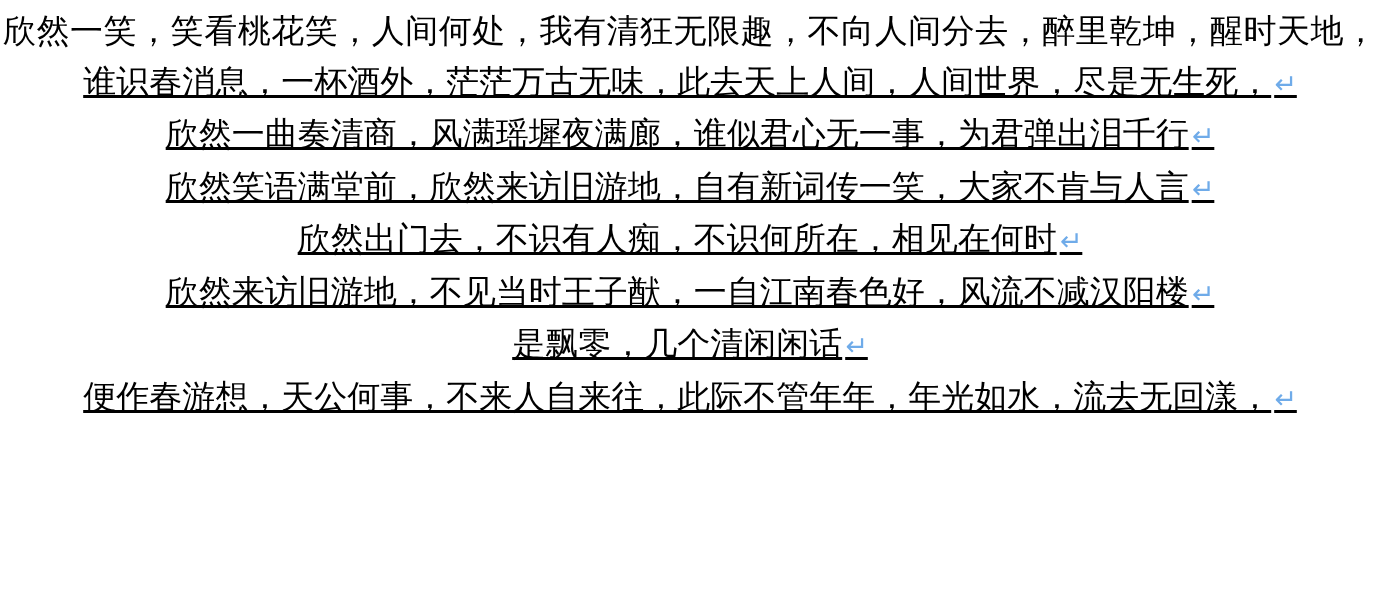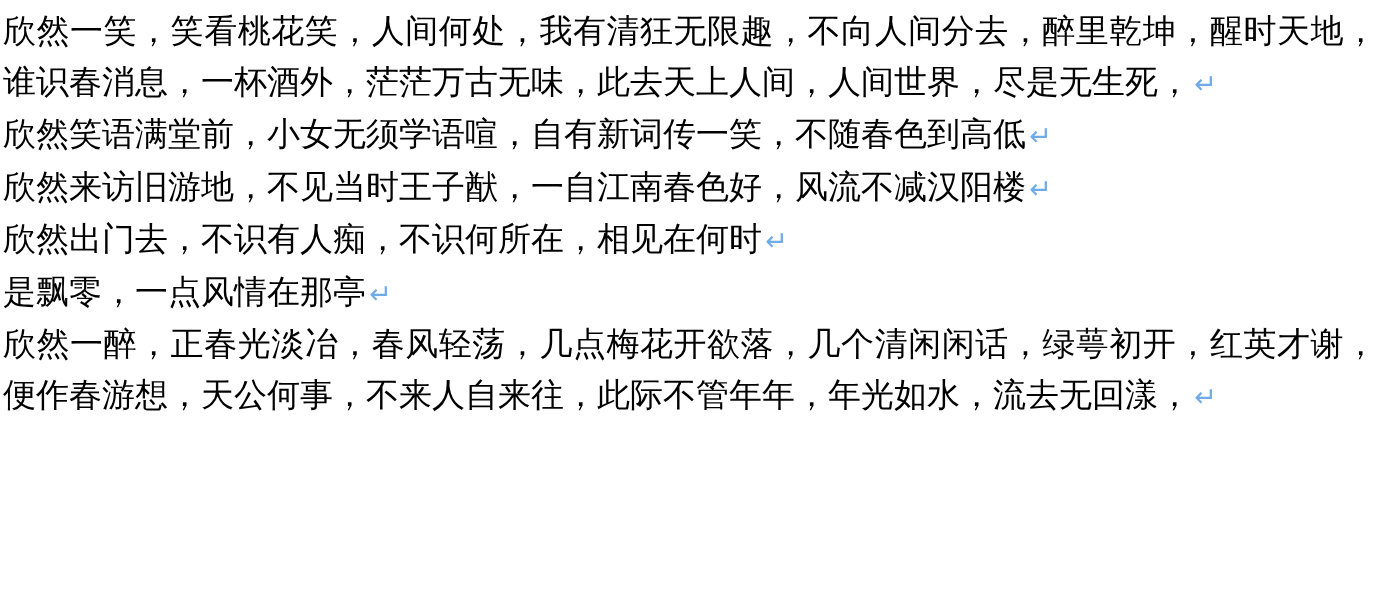--- a/index.html
+++ b/index.html
@@ -25,34 +25,35 @@
     white-space: normal;
     overflow: hidden;
   }
   
   .line-fill {
     text-align: justify;
     text-align-last: justify;
     text-justify: inter-ideograph;
   }
   .line-last {
-    text-align: left;
+    text-align: center;
+    text-decoration: underline;
   }
   .pmark {
     font-size: 27px;
     padding-left: 3px;
     font-family: "DejaVu Sans", sans-serif;
     vertical-align: baseline;
   }
 </style>
 </head>
 <body>
 
 <div class="page" style="background: rgb(255, 255, 255); color: rgb(0, 0, 0);">
     <div class="line line-fill"><span>欣然一笑，笑看桃花笑，人间何处，我有清狂无限趣，不向人间分去，醉里乾坤，醒时天地，</span></div>
     <div class="line line-last"><span>谁识春消息，一杯酒外，茫茫万古无味，此去天上人间，人间世界，尽是无生死，</span><span class="pmark" style="color: rgb(111, 171, 233);">↵</span></div>
-    <div class="line line-last"><span>欣然笑语满堂前，小女无须学语喧，自有新词传一笑，不随春色到高低</span><span class="pmark" style="color: rgb(111, 171, 233);">↵</span></div>
+    <div class="line line-last"><span>欣然一曲奏清商，风满瑶墀夜满廊，谁似君心无一事，为君弹出泪千行</span><span class="pmark" style="color: rgb(111, 171, 233);">↵</span></div>
+    <div class="line line-last"><span>欣然笑语满堂前，欣然来访旧游地，自有新词传一笑，大家不肯与人言</span><span class="pmark" style="color: rgb(111, 171, 233);">↵</span></div>
+    <div class="line line-last"><span>欣然出门去，不识有人痴，不识何所在，相见在何时</span><span class="pmark" style="color: rgb(111, 171, 233);">↵</span></div>
     <div class="line line-last"><span>欣然来访旧游地，不见当时王子猷，一自江南春色好，风流不减汉阳楼</span><span class="pmark" style="color: rgb(111, 171, 233);">↵</span></div>
-    <div class="line line-last"><span>欣然出门去，不识有人痴，不识何所在，相见在何时</span><span class="pmark" style="color: rgb(111, 171, 233);">↵</span></div>
-    <div class="line line-last"><span>是飘零，一点风情在那亭</span><span class="pmark" style="color: rgb(111, 171, 233);">↵</span></div>
-    <div class="line line-fill"><span>欣然一醉，正春光淡冶，春风轻荡，几点梅花开欲落，几个清闲闲话，绿萼初开，红英才谢，</span></div>
+    <div class="line line-last"><span>是飘零，几个清闲闲话</span><span class="pmark" style="color: rgb(111, 171, 233);">↵</span></div>
     <div class="line line-last"><span>便作春游想，天公何事，不来人自来往，此际不管年年，年光如水，流去无回漾，</span><span class="pmark" style="color: rgb(111, 171, 233);">↵</span></div>
   </div>
 
 </body></html>

